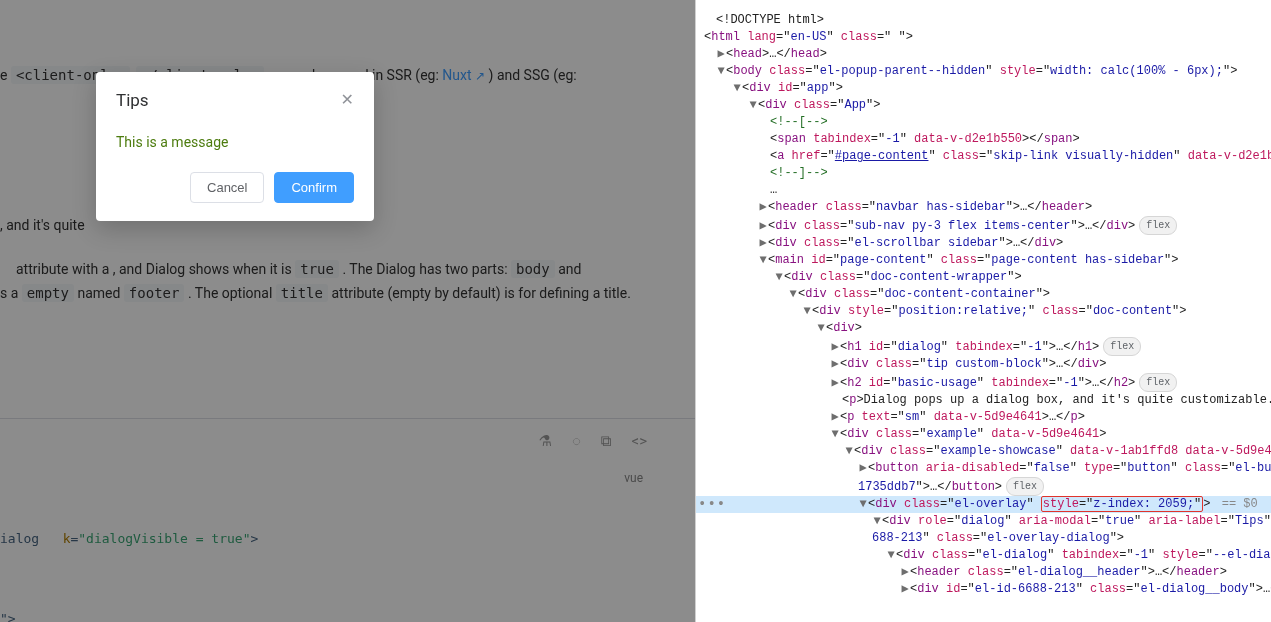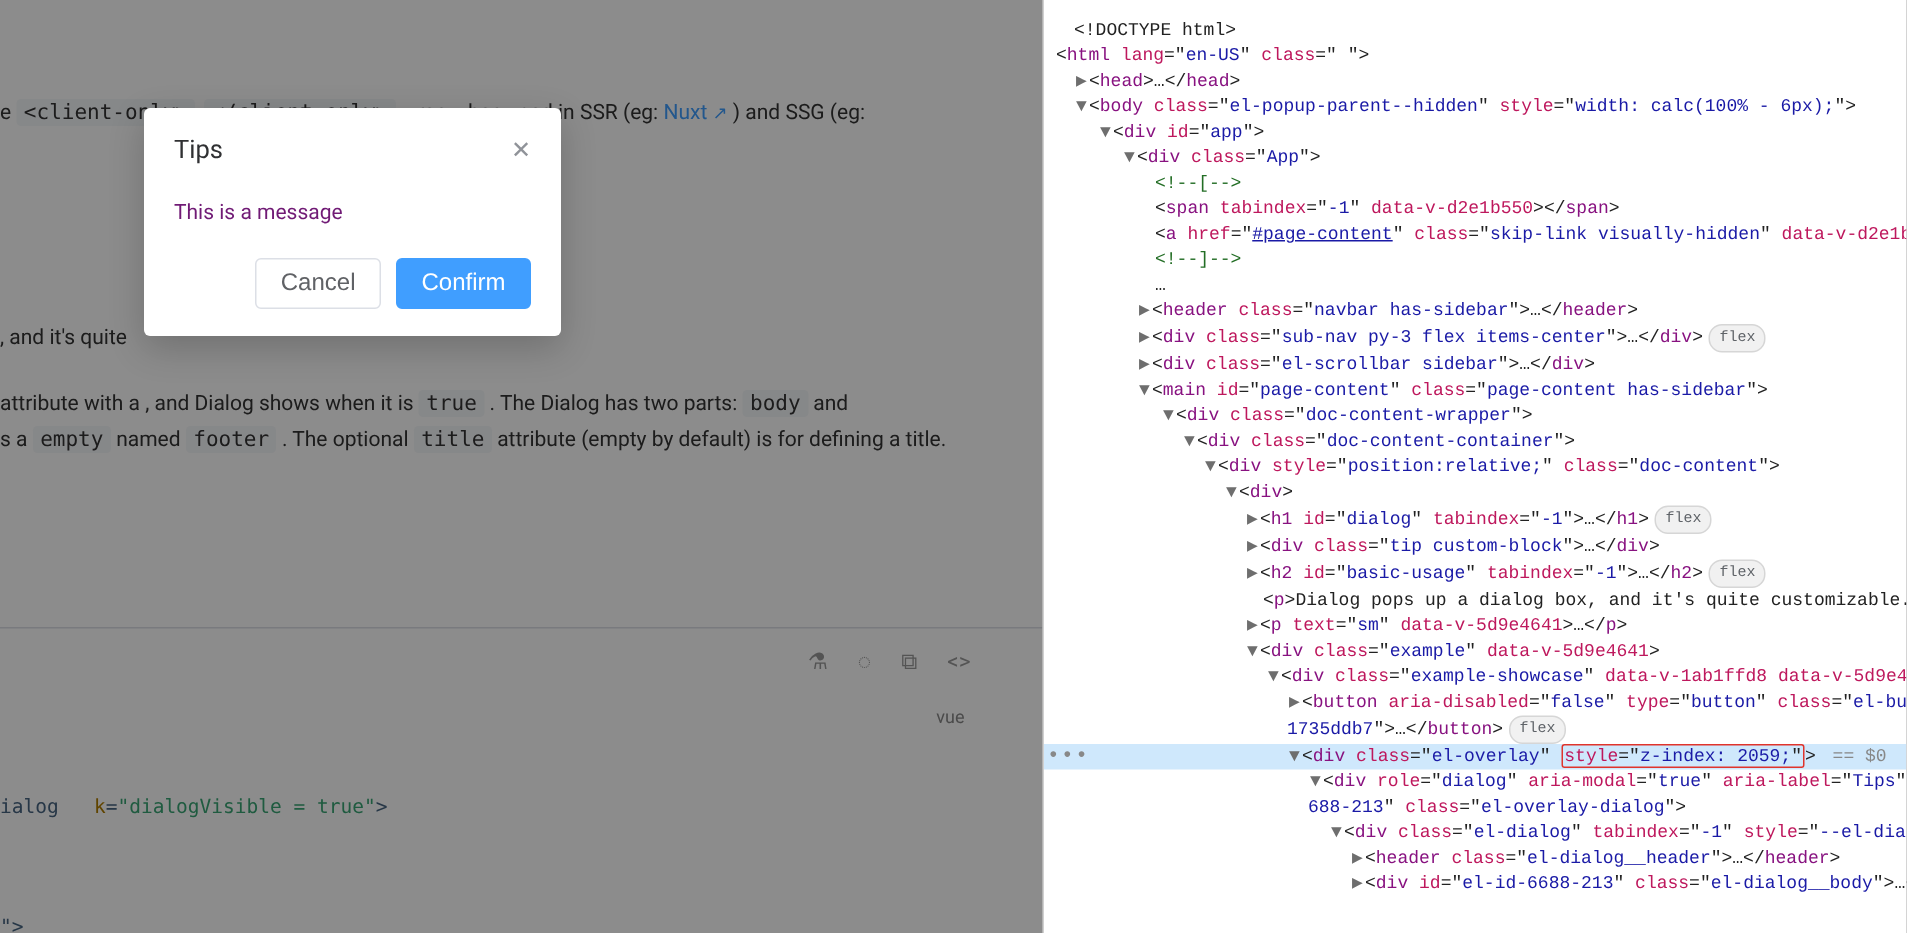--- a/index.html
+++ b/index.html
@@ -85,29 +85,29 @@
     z-index: 60;
   }
   .dialog-header {
     display: flex;
     align-items: center;
     justify-content: space-between;
     padding: 18px 20px 4px 20px;
   }
   .dialog-title { font-size: 17px; color: #303133; }
   .dialog-close { color: #909399; font-size: 16px; cursor: pointer; line-height: 1; }
-  .dialog-body { padding: 20px 20px 10px 20px; font-size: 14px; color: #701a75; }
+  .dialog-body { padding: 20px 20px 10px 20px; font-size: 14px; color: #4d7c0f; }
   .dialog-footer {
     display: flex;
     justify-content: flex-end;
     gap: 10px;
     padding: 12px 20px 18px 20px;
   }
   .btn {
-    font-size: 16px;
+    font-size: 13px;
     padding: 8px 16px;
     border-radius: 4px;
     cursor: pointer;
     line-height: 1;
     text-align: center;
   }
   .btn-default { background: #fff; border: 1px solid #dcdfe6; color: #606266; }
   .btn-primary { background: #409eff; border: 1px solid #409eff; color: #fff; }
 
   
@@ -176,21 +176,21 @@
       <span>e </span>
       <span class="code">&lt;client-only&gt;</span>
       <span class="code" style="margin-left:2px;">&lt;/client-only&gt;</span>
       <span>  wrap when used in SSR (eg: </span>
       <a href="#"><span>Nuxt</span> <span class="external-icon">↗</span></a>
       <span>) and SSG (eg:</span>
     </div>
 
     <div class="doc-line" style="left:0; top:214px;">, and it's quite</div>
 
-    <div class="doc-line" style="left:0; top:258px;">
+    <div class="doc-line" style="left:16px; top:258px;">
       <span> attribute with a </span>
       <span>, and Dialog shows when it is </span>
       <span class="code">true</span>
       <span>. The Dialog has two parts: </span>
       <span class="code">body</span>
       <span> and</span>
     </div>
 
     <div class="doc-line" style="left:0; top:282px;">
       <span>s a </span>

